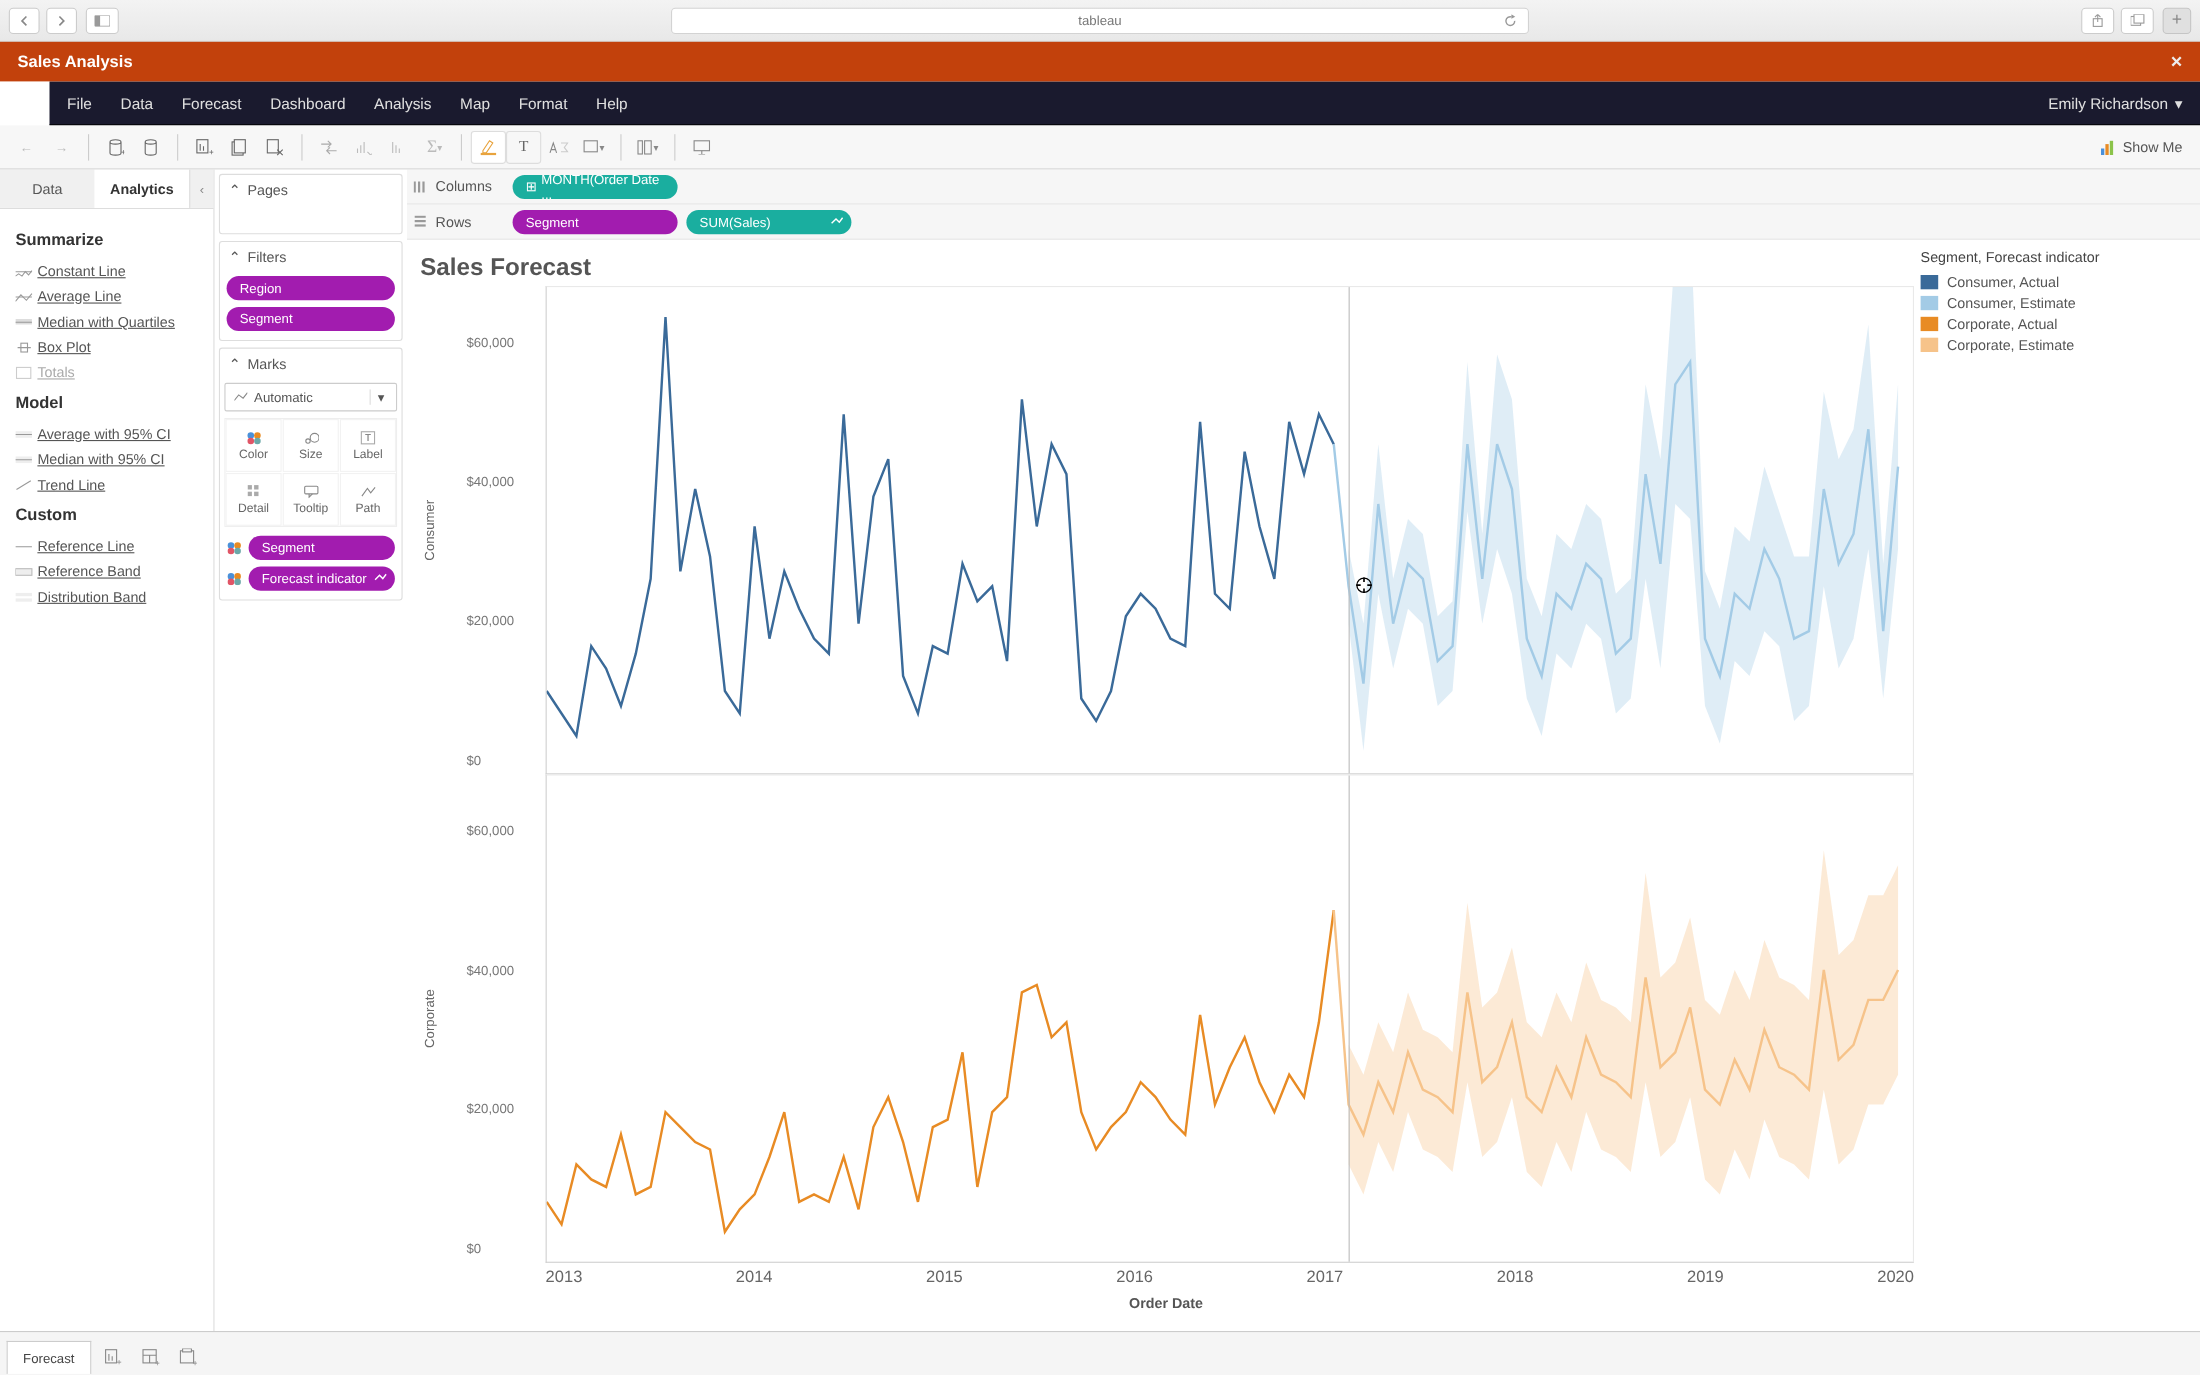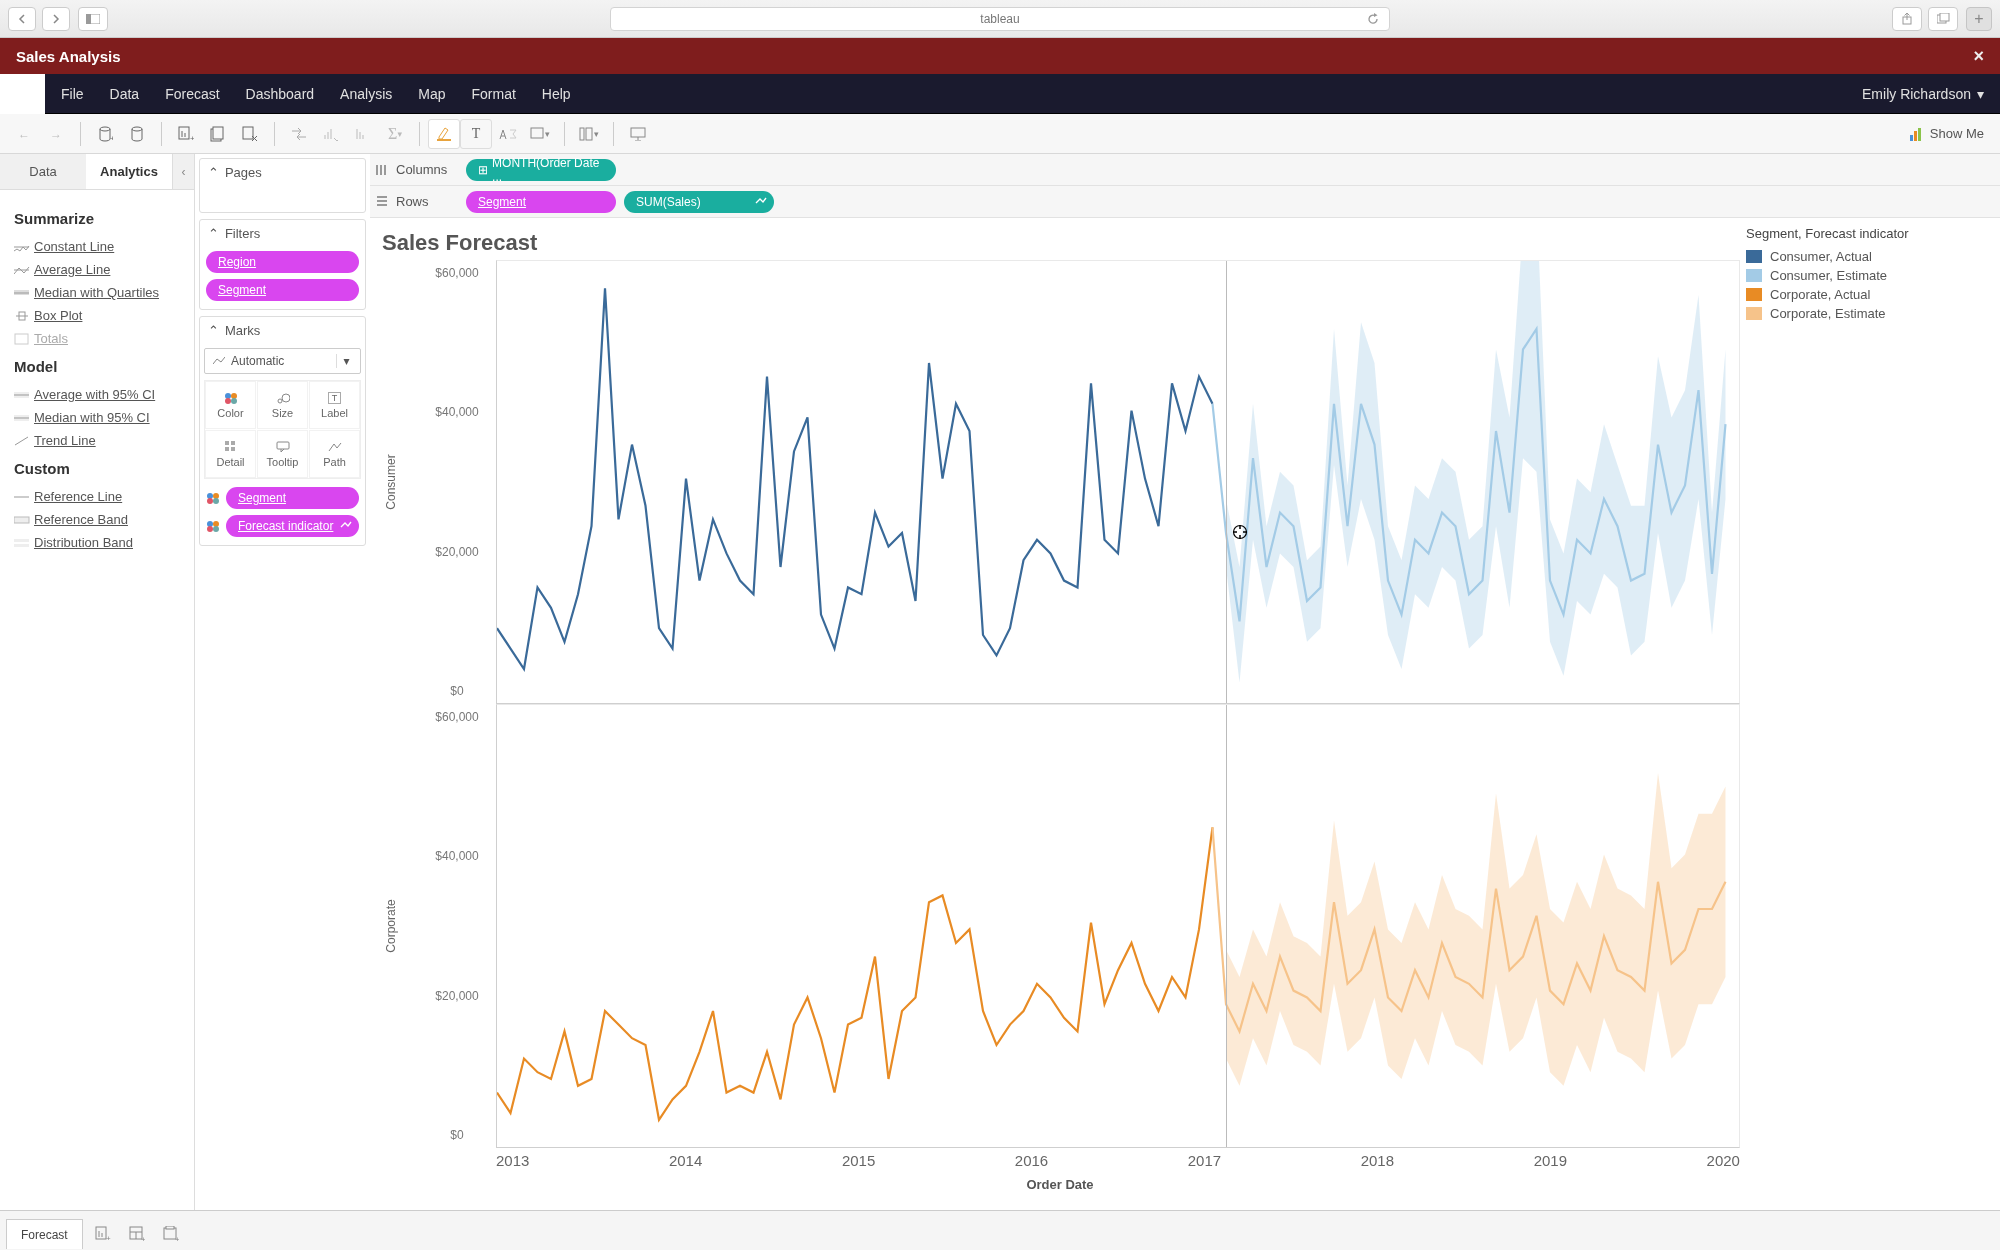--- a/index.html
+++ b/index.html
@@ -7,21 +7,21 @@
 
 .browser-chrome { height: 38px; background: linear-gradient(#f3f3f3,#e8e8e8); border-bottom:1px solid #ccc; display:flex; align-items:center; padding:0 8px; gap:8px;text-align:right;}
 .nav-btn { width:28px; height:24px; border:1px solid #ccc; border-radius:4px; display:flex; align-items:center; justify-content:center; background:#fff;}
 .nav-group { display:flex; gap:6px;}
 .addr-wrap { flex:1; display:flex; justify-content:center;}
 .addr { width:780px; height:24px; background:#fff; border:1px solid #d3d3d3; border-radius:4px; display:flex; align-items:center; justify-content:center; position:relative; color:#777; font-size:12px;}
 .reload-ic { position:absolute; right:8px; top:3px; width:16px; height:16px; display:flex; align-items:center; justify-content:center;}
 .right-btn { width:30px; height:24px; border:1px solid #ccc; border-radius:4px; display:flex; align-items:center; justify-content:center; background:#fff;}
 .newtab-btn { width:26px; height:24px; background:#e0e0e0; border:1px solid #c5c5c5; border-radius:4px; display:flex; align-items:center; justify-content:center; color:#888; font-size:16px;}
 
-.tb-title { height:36px; background:#7f1d1d; color:#fff; display:flex; align-items:center; padding:0 16px; font-weight:600; font-size:15px; position:relative;}
+.tb-title { height:36px; background:#c2410c; color:#fff; display:flex; align-items:center; padding:0 16px; font-weight:600; font-size:15px; position:relative;}
 .tb-close { position:absolute; right:16px; top:8px; color:#eee; font-size:18px;}
 
 .menubar { height:40px; background:#1a1a2e; color:#e0e0e0; display:flex; align-items:center; padding:0 16px; font-size:14px; border-bottom:1px solid #000;margin-left:45px;}
 .menubar .mi { margin-right:26px; cursor:default;}
 .menubar .user { margin-left:auto; display:flex; align-items:center; gap:6px;}
 
 .toolbar { height:40px; background:#f7f7f7; border-bottom:1px solid #d8d8d8; display:flex; align-items:center; padding:0 8px; position:relative;}
 .tbtn { width:32px; height:30px; display:flex; align-items:center; justify-content:center; color:#666; border-radius:3px;}
 .tbtn.accent { background:#fff; border:1px solid #ddd;}
 .tdiv { width:1px; height:24px; background:#ccc; margin:0 8px;}
@@ -38,21 +38,21 @@
 .sect-title { font-size:15px; font-weight:700; margin:8px 0 8px; color:#333;}
 .line-item { display:flex; align-items:center; gap:4px; padding:4px 0; color:#555; font-size:13px;text-decoration:underline;}
 .line-item.disabled { color:#aaa;}
 .li-ic { width:16px; height:14px; display:flex; align-items:center; justify-content:center;}
 
 .shelfpane { width:175px; padding:4px; display:flex; flex-direction:column; gap:6px;}
 .card { border:1px solid #ddd; border-radius:3px; background:#fff;}
 .card-hdr { display:flex; align-items:center; gap:6px; padding:6px 8px; color:#555; font-size:13px;}
 .card-body { padding:4px 6px 8px; display:flex; flex-direction:column; gap:6px;}
 .pill { height:22px; border-radius:11px; display:flex; align-items:center; padding:0 12px; color:#fff; font-size:12px; position:relative;}
-.pill.blue { background:#d946ef;text-decoration:underline;}
+.pill.blue { background:#a21caf;}
 .pill.teal { background:#1aae9f;}
 .pill .badge { position:absolute; right:6px; width:14px; height:14px; display:flex; align-items:center; justify-content:center;}
 .mark-select { height:26px; border:1px solid #ccc; border-radius:2px; display:flex; align-items:center; padding:0 8px; gap:6px; font-size:12px; color:#555; margin:4px 4px 0; position:relative;}
 .mark-select .caret { position:absolute; right:4px; width:20px; text-align:center; border-left:1px solid #ddd;}
 .marks-grid { display:grid; grid-template-columns:repeat(3,1fr); gap:1px; margin:6px 4px 4px; border:1px solid #eee;}
 .marks-grid .mc { height:48px; display:flex; flex-direction:column; align-items:center; justify-content:center; gap:3px; font-size:11px; color:#666; border:1px solid #f2f2f2; background:#fff;}
 
 .rc-area { flex:1; display:flex; flex-direction:column; min-width:0;}
 .rc-row { height:32px; background:#f6f6f6; border-bottom:1px solid #e2e2e2; display:flex; align-items:center; padding:0 6px; gap:8px;}
 .rc-label { display:flex; align-items:center; gap:8px; width:82px; color:#555; font-size:13px;}
@@ -62,21 +62,21 @@
 .legend-title { font-size:13px; color:#444; margin-bottom:6px; font-weight:500;}
 .legend-item { display:flex; align-items:center; gap:8px; font-size:13px; color:#555; padding:2px 0;}
 .legend-sw { width:16px; height:13px;}
 .charts { position:absolute; left:10px; top:42px; right:260px; bottom:10px; display:flex; flex-direction:column;}
 .panel { flex:1; display:flex;}
 .xaxis { height:52px; display:flex; flex-direction:column; align-items:center;}
 .xaxis-ticks { display:flex; justify-content:space-between; width:calc(100% - 116px); margin-left:116px; color:#666; font-size:15px; padding-top:4px;}
 .xaxis-title { margin-top:8px; font-size:13px; font-weight:600; color:#555;}
 .ylbl-out { width:22px; display:flex; align-items:center; justify-content:center;}
 .ylbl-out span{ transform:rotate(-90deg); white-space:nowrap; font-size:12px; color:#666;}
-.yticks { width:72px; display:flex; flex-direction:column; justify-content:space-between; align-items:center; padding:6px 6px 6px 0; color:#777; font-size:12px; margin-left:22px;}
+.yticks { width:72px; display:flex; flex-direction:column; justify-content:space-between; align-items:flex-start; padding:6px 6px 6px 0; color:#777; font-size:12px; margin-left:22px;margin-top:38px;}
 .plot { flex:1; position:relative; border-left:1px solid #cfcfcf; border-bottom:1px solid #cfcfcf; border-right:1px solid #e9e9e9; border-top:1px solid #e9e9e9;}
 .plot .today { position:absolute; top:0; bottom:0; width:1px; background:#bbb; }
 
 .tooltip { position:absolute; background:#fff; border:1px solid #ccc; box-shadow:3px 3px 8px rgba(0,0,0,.15); padding:10px 14px; border-radius:2px; width:184px;}
 .tooltip .t-title { color:#e78b24; font-weight:700; font-size:15px; margin-bottom:4px;}
 .tooltip .t-line { font-size:13px; color:#555; line-height:1.4;}
 
 .bottom { height:40px; border-top:1px solid #ccc; display:flex; align-items:center; padding:6px 6px 0; gap:0; background:#f5f5f5;}
 .sheet-tab { height:30px; padding:0 14px; display:flex; align-items:center; border:1px solid #ccc; border-bottom:none; background:#fff; font-size:12px; margin-bottom:-1px;}
 .sheet-ic { width:28px; height:28px; display:flex; align-items:center; justify-content:center; color:#777; margin-left:6px;}

